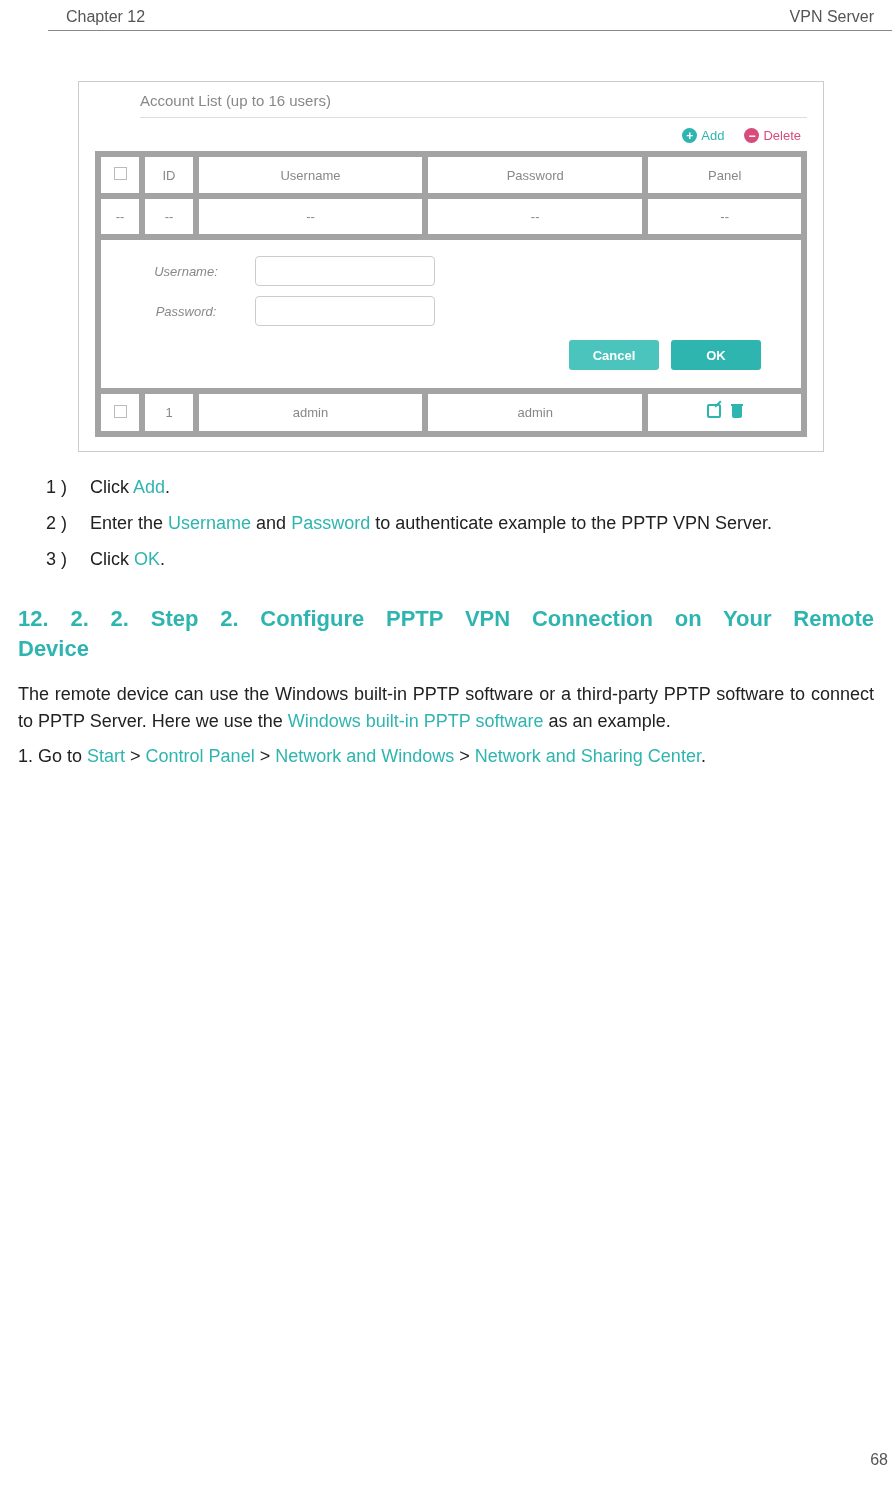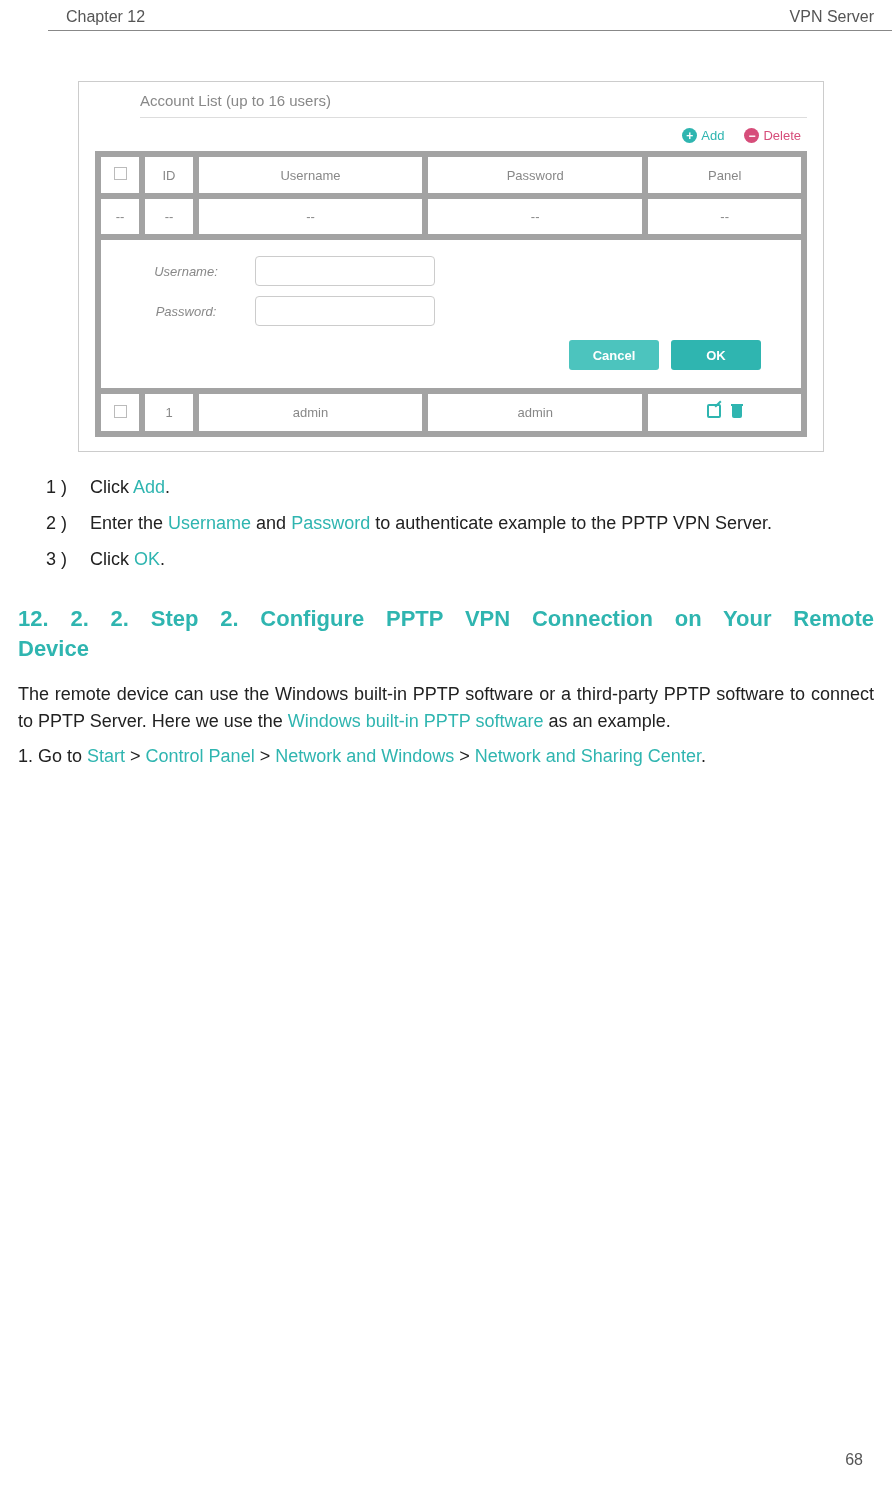--- a/index.html
+++ b/index.html
@@ -127,21 +127,21 @@
   .body-para {
     font-size: 18px;
     line-height: 1.5;
     text-align: justify;
     margin-bottom: 8px;
   }
   .step-line { font-size: 18px; line-height: 1.55; margin-bottom: 4px; }
   .page-num {
     position: absolute;
     bottom: 16px;
-    right: 29px;
+    right: 4px;
     font-size: 16px;
     color: #555;
   }
 </style>
 </head>
 <body>
 
 <div class="header-bar">
   <span>Chapter 12</span>
   <span>VPN Server</span>

